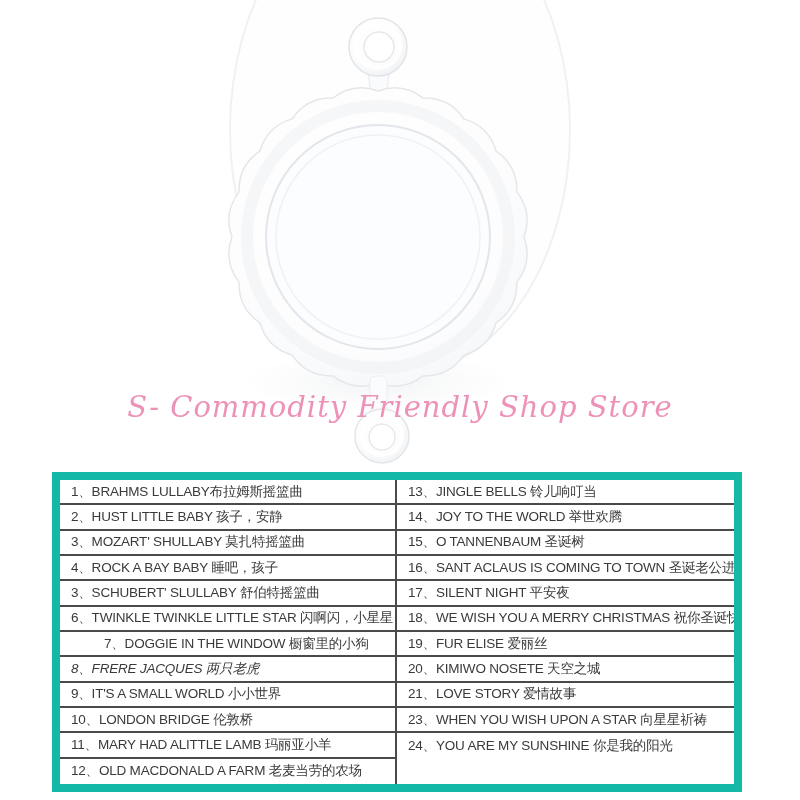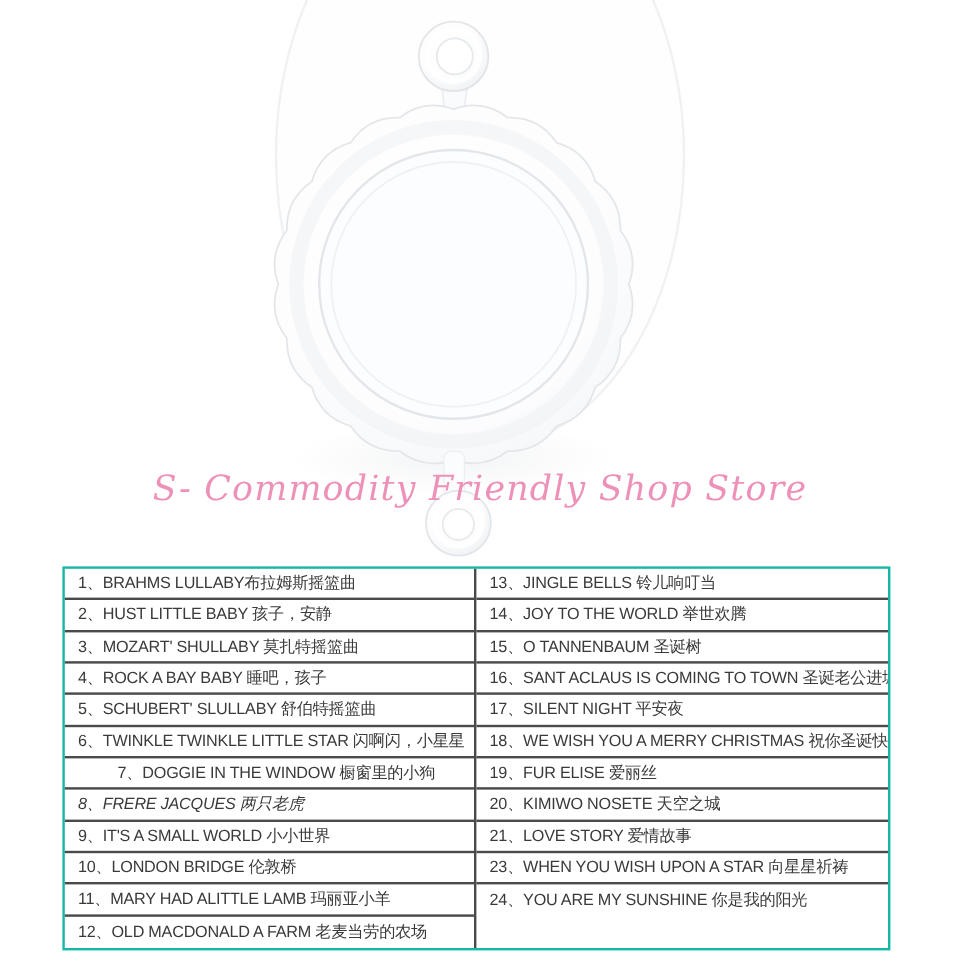--- a/index.html
+++ b/index.html
@@ -12,21 +12,21 @@
   
   .watermark{
     position:absolute;left:110px;top:390px;width:580px;height:36px;
     text-align:center;font-family:"DejaVu Serif","Liberation Serif",serif;
     font-style:italic;font-size:29px;line-height:34px;color:#ec86b1;opacity:.9;
     letter-spacing:1px;white-space:nowrap;
   }
   
   .song-table{
     position:absolute;left:52px;top:472px;width:690px;height:320px;
-    border:2px solid #14b8a6;display:grid;grid-template-columns:1fr 1fr;
+    border:8px solid #14b8a6;display:grid;grid-template-columns:1fr 1fr;
     background:#fff;box-sizing:border-box;
   }
   .song-col{display:grid;grid-template-rows:repeat(12,1fr);box-sizing:border-box;min-width:0;}
   .song-col.left{border-right:2px solid #4a4a4a;}
   .song-cell{
     display:flex;align-items:center;box-sizing:border-box;min-width:0;
     border-bottom:2px solid #4a4a4a;padding:0 4px 0 11px;
     font-size:13.5px;letter-spacing:-0.2px;color:#3a3a3a;
     white-space:nowrap;overflow:hidden;
   }
@@ -81,21 +81,21 @@
   </svg>
 
   <div class="watermark" style="color: rgb(236, 134, 177);">S- Commodity Friendly Shop Store</div>
 
   <div class="song-table">
     <div class="song-col left">
       <div class="song-cell" style="color: rgb(58, 58, 58);">1、BRAHMS LULLABY布拉姆斯摇篮曲</div>
       <div class="song-cell" style="color: rgb(58, 58, 58);">2、HUST LITTLE BABY 孩子，安静</div>
       <div class="song-cell" style="color: rgb(58, 58, 58);">3、MOZART' SHULLABY 莫扎特摇篮曲</div>
       <div class="song-cell" style="color: rgb(58, 58, 58);">4、ROCK A BAY BABY 睡吧，孩子</div>
-      <div class="song-cell" style="color: rgb(58, 58, 58);">5、SCHUBERT' SLULLABY 舒伯特摇篮曲</div>
+      <div class="song-cell" style="color: rgb(58, 58, 58);">3、SCHUBERT' SLULLABY 舒伯特摇篮曲</div>
       <div class="song-cell" style="color: rgb(58, 58, 58);">6、TWINKLE TWINKLE LITTLE STAR 闪啊闪，小星星</div>
       <div class="song-cell" style="color: rgb(58, 58, 58); padding-left: 44px;">7、DOGGIE IN THE WINDOW 橱窗里的小狗</div>
       <div class="song-cell" style="color: rgb(58, 58, 58); font-style: italic;">8、FRERE JACQUES 两只老虎</div>
       <div class="song-cell" style="color: rgb(58, 58, 58);">9、IT'S A SMALL WORLD 小小世界</div>
       <div class="song-cell" style="color: rgb(58, 58, 58);">10、LONDON BRIDGE 伦敦桥</div>
       <div class="song-cell" style="color: rgb(58, 58, 58);">11、MARY HAD ALITTLE LAMB 玛丽亚小羊</div>
       <div class="song-cell" style="color: rgb(58, 58, 58);">12、OLD MACDONALD A FARM 老麦当劳的农场</div>
     </div>
     <div class="song-col right">
       <div class="song-cell" style="color: rgb(58, 58, 58);">13、JINGLE BELLS 铃儿响叮当</div>

